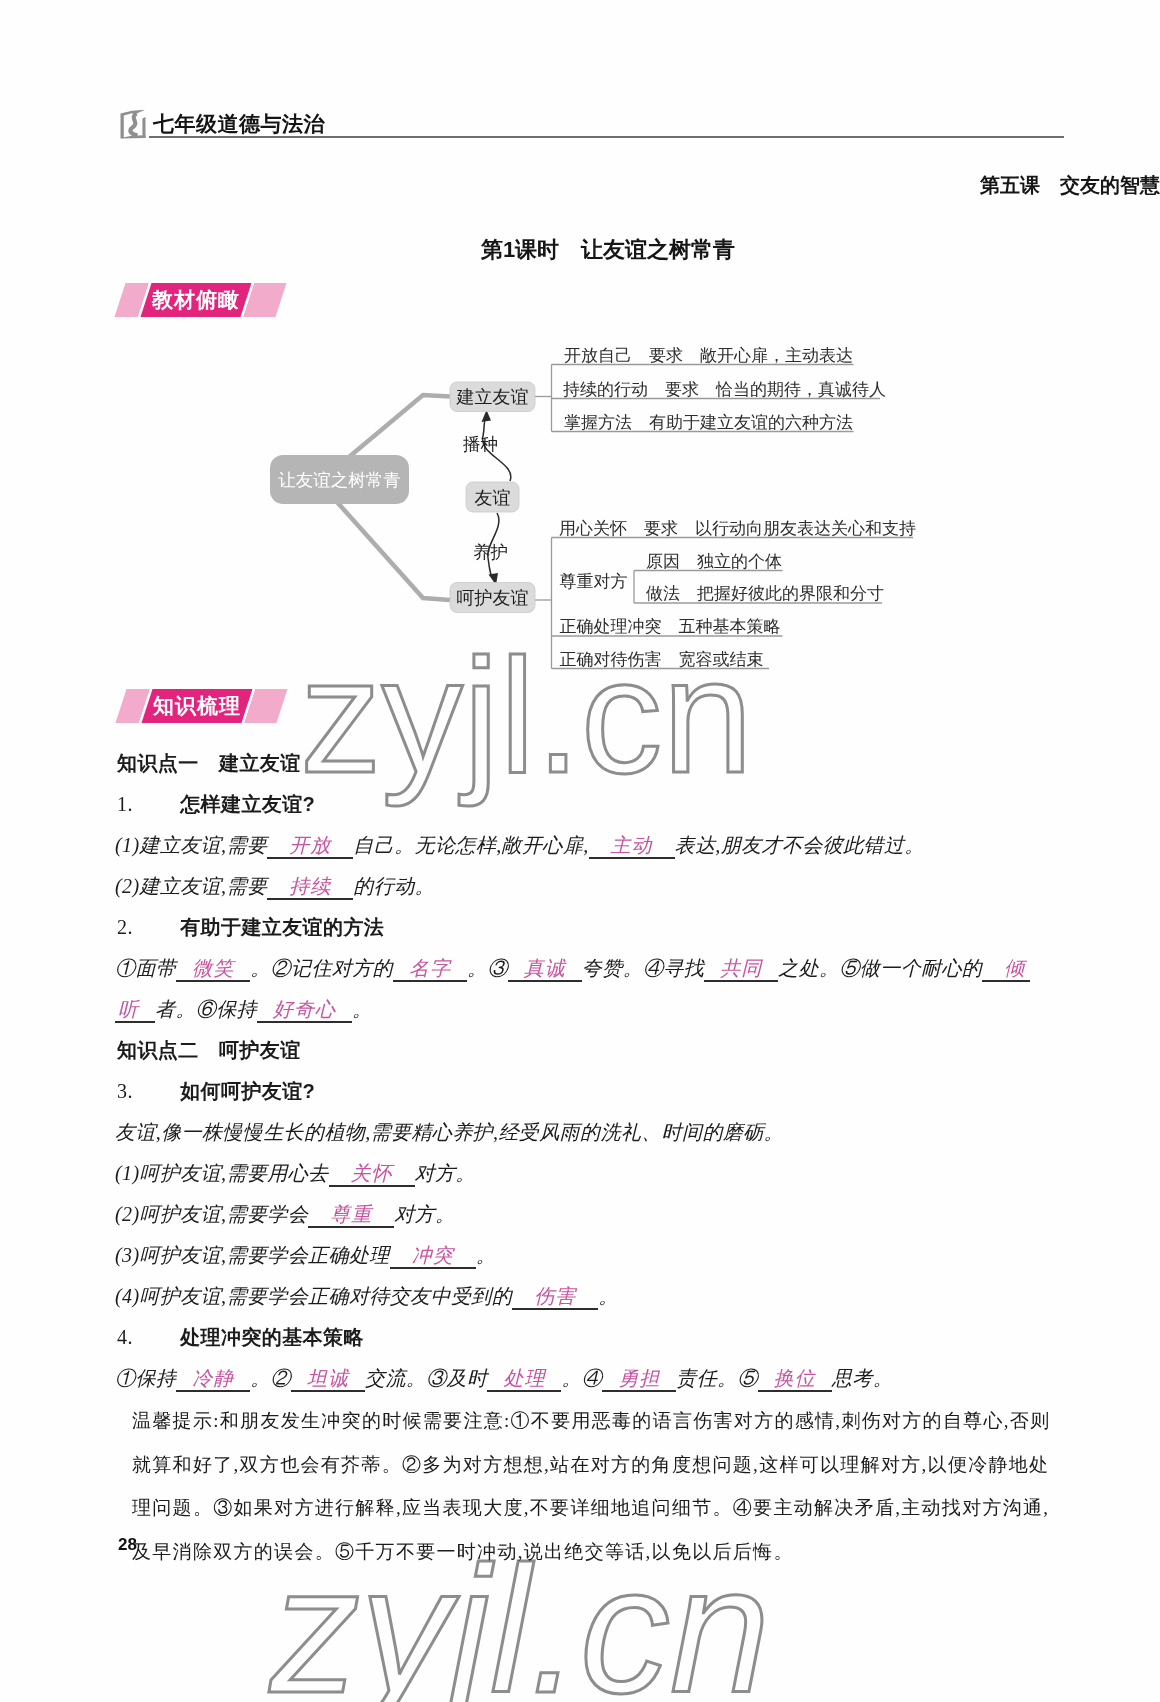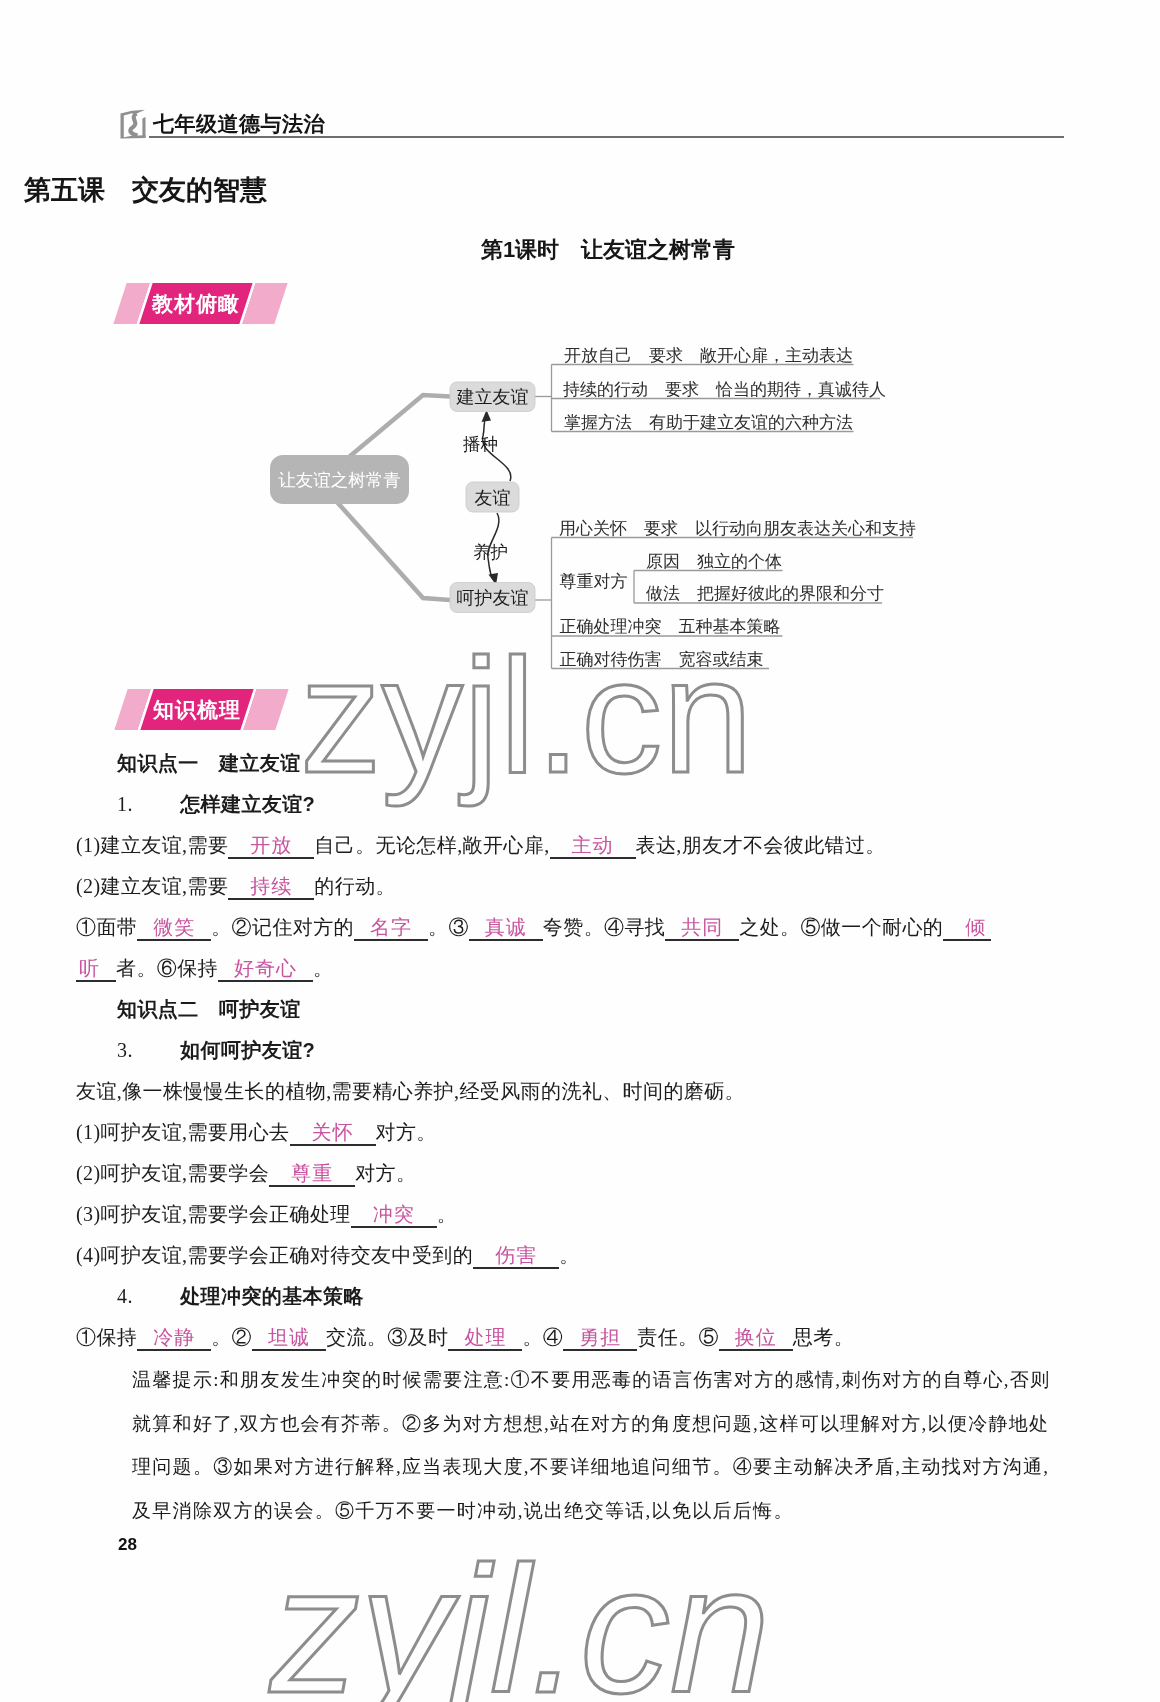--- a/index.html
+++ b/index.html
@@ -7,27 +7,27 @@
   body { font-family:"Liberation Serif", serif; }
   .page { position:relative; width:1160px; height:1702px; background:#fefefe; overflow:hidden; }
 
   
   .brand-logo { position:absolute; left:119px; top:109px; }
   .brand-title { position:absolute; left:153px; top:110px; font-size:21px; font-weight:bold; color:#141414;
                  letter-spacing:0.5px; font-family:"Liberation Sans", sans-serif; white-space:nowrap; }
   .brand-rule { position:absolute; left:149px; top:136px; width:915px; height:2px; background:#6e6e6e; }
 
   
-  .lesson-title { position:absolute; left:24px; top:172px; width:1136px; text-align:left;
-                  font-size:27px; font-weight:bold; color:#161616; font-family:Liberation Serif, serif; }
+  .lesson-title { position:absolute; left:24px; top:172px; width:1136px; text-align:right;
+                  font-size:20px; font-weight:bold; color:#161616; font-family:Liberation Serif, serif; }
   .lesson-subtitle { position:absolute; left:40px; top:235px; width:1136px; text-align:center;
                   font-size:22px; font-weight:bold; color:#161616; font-family:"Liberation Sans", sans-serif; }
 
   
-  .badge { position:absolute; width:161px; height:41px; }
+  .badge { position:absolute; width:161px; height:34px; }
   .badge .flank { position:absolute; left:0; top:0; width:100%; height:100%;
                   background:#f2abcb; transform:skewX(-18deg); }
   .badge .main  { position:absolute; left:23px; top:0; width:106px; height:100%;
                   background:#e2247d; border-left:3px solid #ffffff; border-right:3px solid #ffffff;
                   transform:skewX(-18deg); }
   .badge .label { position:absolute; left:23px; top:0; width:106px; height:100%;
                   display:flex; align-items:center; justify-content:center;
                   color:#ffffff; font-size:21px; font-weight:bold; letter-spacing:1px;
                   font-family:"Liberation Sans", sans-serif; }
   #badge-overview { left:120px; top:283px; }
@@ -42,21 +42,21 @@
   .mm-item { font-size:17px; fill:#2d2d2d; }
   .mm-label { font-size:17.5px; fill:#1c1c1c; }
 
   
   .knowledge { position:absolute; left:0; top:743px; width:1034px; z-index:1;
                font-size:20px; color:#1c1c1c; }
   .kline { position:relative; line-height:41px; white-space:nowrap; height:41px; letter-spacing:0.4px; }
   .kline.heading { padding-left:117px; font-weight:bold; font-family:"Liberation Sans", sans-serif; }
   .kline.qnum { padding-left:117px; }
   .kline.qnum b { font-family:"Liberation Sans", sans-serif;margin-left:42px; }
-  .kline.item { padding-left:76px; }
+  .kline.item { padding-left:115px;font-style:italic; }
   .kline.hint { padding-left:132px; font-size:19px; line-height:43.5px; height:43.5px; letter-spacing:1.3px; }
   .blank { display:inline-block; border-bottom:2px solid #2d2d2d; line-height:23px;
            padding:0 22px; color:#c8539e; letter-spacing:1px; }
   .blank.narrow { padding:0 16px; }
   .blank.openend { padding-right:5px; }
   .blank.openstart { padding-left:3px; padding-right:16px; }
 
   .page-number { position:absolute; left:118px; top:1535px; font-size:17px; font-weight:bold;
                  color:#111; font-family:"Liberation Sans", sans-serif; z-index:1; }
 </style>
@@ -154,20 +154,21 @@
     <div class="flank"></div>
     <div class="main"></div>
     <div class="label">知识梳理</div>
   </div>
 
   <div class="knowledge" id="knowledge">
       <div class="kline heading"><span>知识点一　建立友谊</span></div>
       <div class="kline qnum"><span>1. </span><b>怎样建立友谊?</b></div>
       <div class="kline item"><span>(1)建立友谊,需要</span><span class="blank">开放</span><span>自己。无论怎样,敞开心扉,</span><span class="blank">主动</span><span>表达,朋友才不会彼此错过。</span></div>
       <div class="kline item"><span>(2)建立友谊,需要</span><span class="blank">持续</span><span>的行动。</span></div>
+      <div class="kline qnum"><span>2. </span><b>有助于建立友谊的方法</b></div>
       <div class="kline item"><span>①面带</span><span class="blank narrow">微笑</span><span>。②记住对方的</span><span class="blank narrow">名字</span><span>。③</span><span class="blank narrow">真诚</span><span>夸赞。④寻找</span><span class="blank narrow">共同</span><span>之处。⑤做一个耐心的</span><span class="blank openend">倾</span></div>
       <div class="kline item"><span class="blank openstart">听</span><span>者。⑥保持</span><span class="blank narrow">好奇心</span><span>。</span></div>
       <div class="kline heading"><span>知识点二　呵护友谊</span></div>
       <div class="kline qnum"><span>3. </span><b>如何呵护友谊?</b></div>
       <div class="kline item"><span>友谊,像一株慢慢生长的植物,需要精心养护,经受风雨的洗礼、时间的磨砺。</span></div>
       <div class="kline item"><span>(1)呵护友谊,需要用心去</span><span class="blank">关怀</span><span>对方。</span></div>
       <div class="kline item"><span>(2)呵护友谊,需要学会</span><span class="blank">尊重</span><span>对方。</span></div>
       <div class="kline item"><span>(3)呵护友谊,需要学会正确处理</span><span class="blank">冲突</span><span>。</span></div>
       <div class="kline item"><span>(4)呵护友谊,需要学会正确对待交友中受到的</span><span class="blank">伤害</span><span>。</span></div>
       <div class="kline qnum"><span>4. </span><b>处理冲突的基本策略</b></div>

